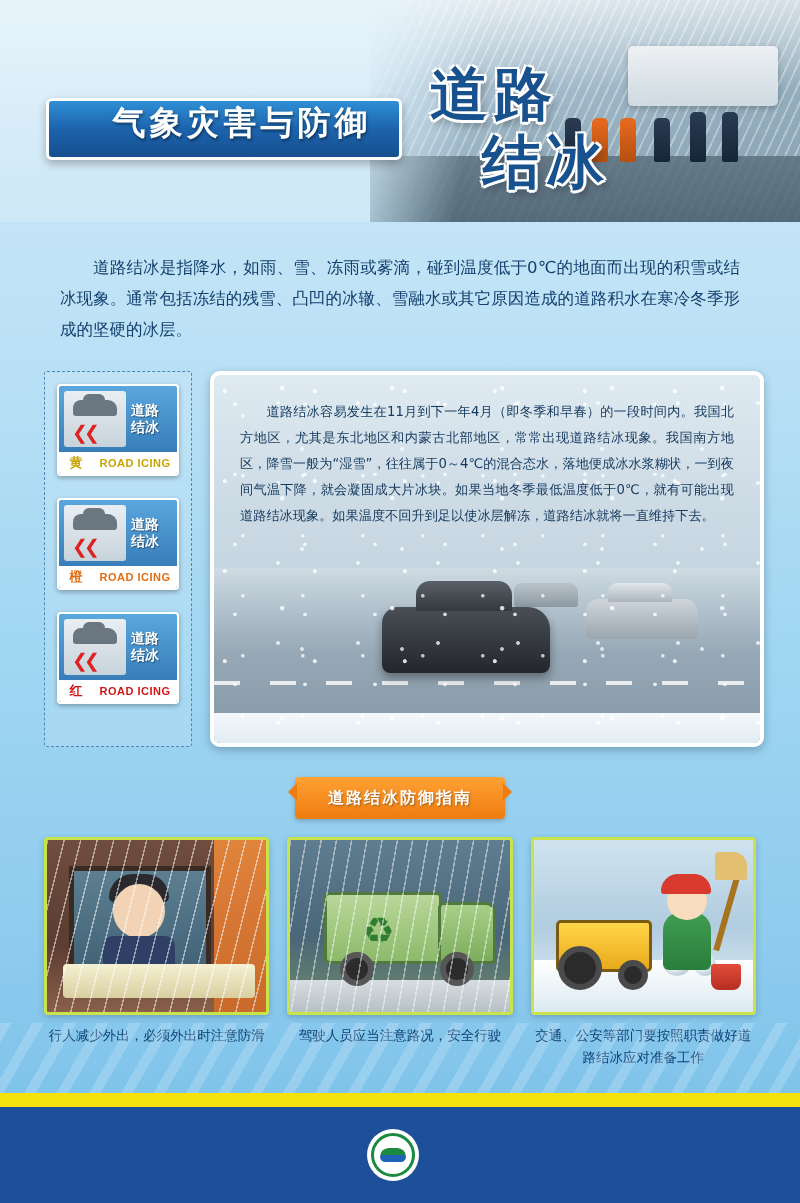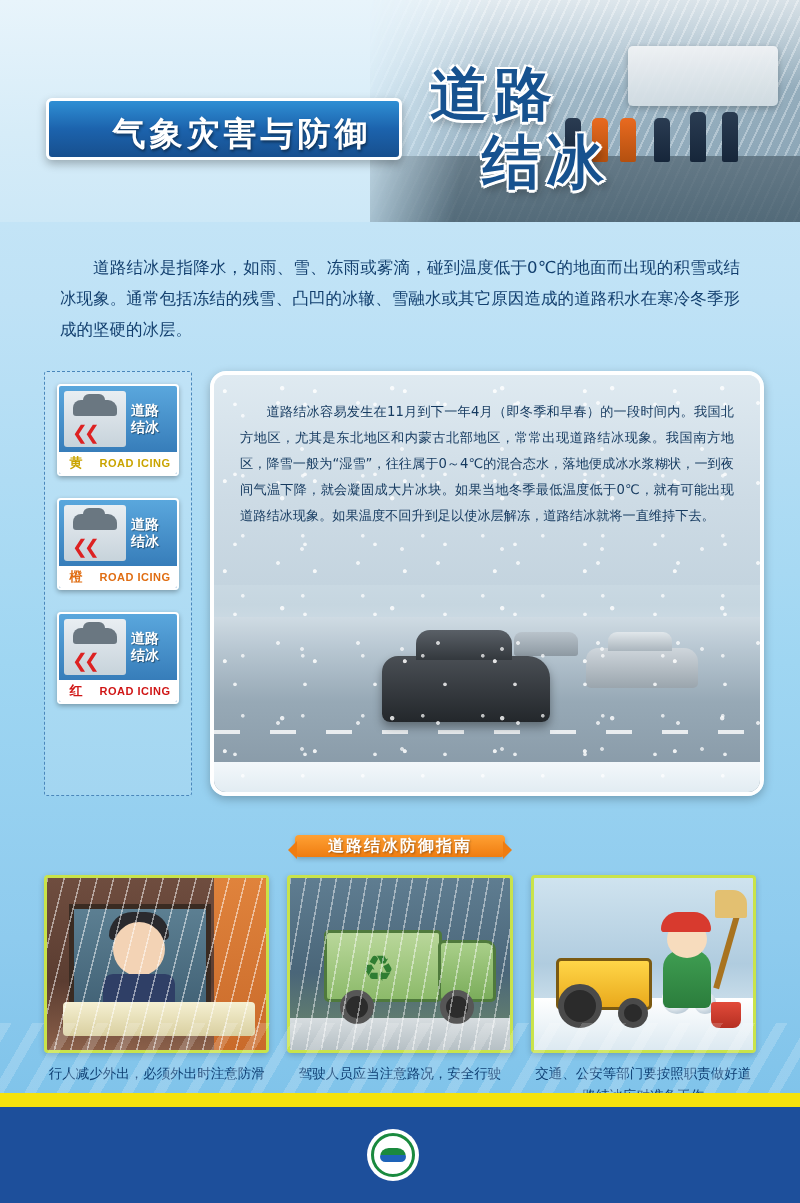--- a/index.html
+++ b/index.html
@@ -58,21 +58,21 @@
   .header-photo .worker.w6 { left: 352px; height: 50px; }
 
   .title-badge {
     position: absolute;
     left: 46px; top: 98px;
     width: 356px; height: 62px;
     background: linear-gradient(180deg, #2f8fd4 0%, #1c63ad 50%, #174f8e 100%);
     border: 3px solid #ffffff;
     border-radius: 6px;
     box-shadow: 0 4px 10px rgba(0,0,0,.28);
-    display: flex; align-items: flex-end; justify-content: center; padding-left: 36px;
+    display: flex; align-items: flex-start; justify-content: center; padding-left: 36px;
   }
   .title-badge span {
     font-family: "DejaVu Sans", sans-serif;
     font-weight: bold;
     font-size: 33px;
     letter-spacing: 4px;
     color: #ffffff;
     text-shadow: 1px 2px 3px rgba(0,0,0,.45);
   }
   .big-title {
@@ -167,23 +167,23 @@
   }
   .lv-yellow .warn-level { color: #c9a400; }
   .lv-yellow .warn-en { color: #c9a400; }
   .lv-orange .warn-level { color: #e06d12; }
   .lv-orange .warn-en { color: #e06d12; }
   .lv-red .warn-level { color: #d01616; }
   .lv-red .warn-en { color: #d01616; }
 
   .photo-panel {
     flex: 1;
-    height: 425px;
+    height: 376px;
     border: 4px solid #ffffff;
-    border-radius: 16px;
+    border-radius: 10px;
     box-shadow: 0 3px 10px rgba(0,0,0,.25);
     position: relative;
     overflow: hidden;
     background:
       linear-gradient(180deg, #e4edf3 0%, #d2e0e9 38%, #c6d6e0 55%, #dfe9ef 75%, #eef4f8 100%);
   }
   .photo-panel .skyline {
     position: absolute; left: 0; top: 0; width: 100%; height: 210px;
     background: linear-gradient(180deg, #dfeaf1 0%, #cddbe5 60%, #c4d4df 100%);
   }
@@ -242,22 +242,22 @@
     color: #14395f;
     font-family: "DejaVu Sans", sans-serif;
     font-size: 13.2px;
     line-height: 26px;
     text-align: justify;
   }
   .panel-text p { text-indent: 2em; }
 
   
   .guide-head {
-    margin: 39px auto 0 auto;
-    width: 210px; height: 22px;
+    margin: 30px auto 0 auto;
+    width: 210px; height: 42px;
     background: linear-gradient(180deg, #ffa134 0%, #ef7c10 100%);
     border-radius: 4px;
     display: flex; align-items: center; justify-content: center;
     box-shadow: 0 2px 5px rgba(0,0,0,.22);
     position: relative;
   }
   .guide-head:before, .guide-head:after {
     content: ""; position: absolute; top: 6px;
     border: 9px solid transparent;
   }

